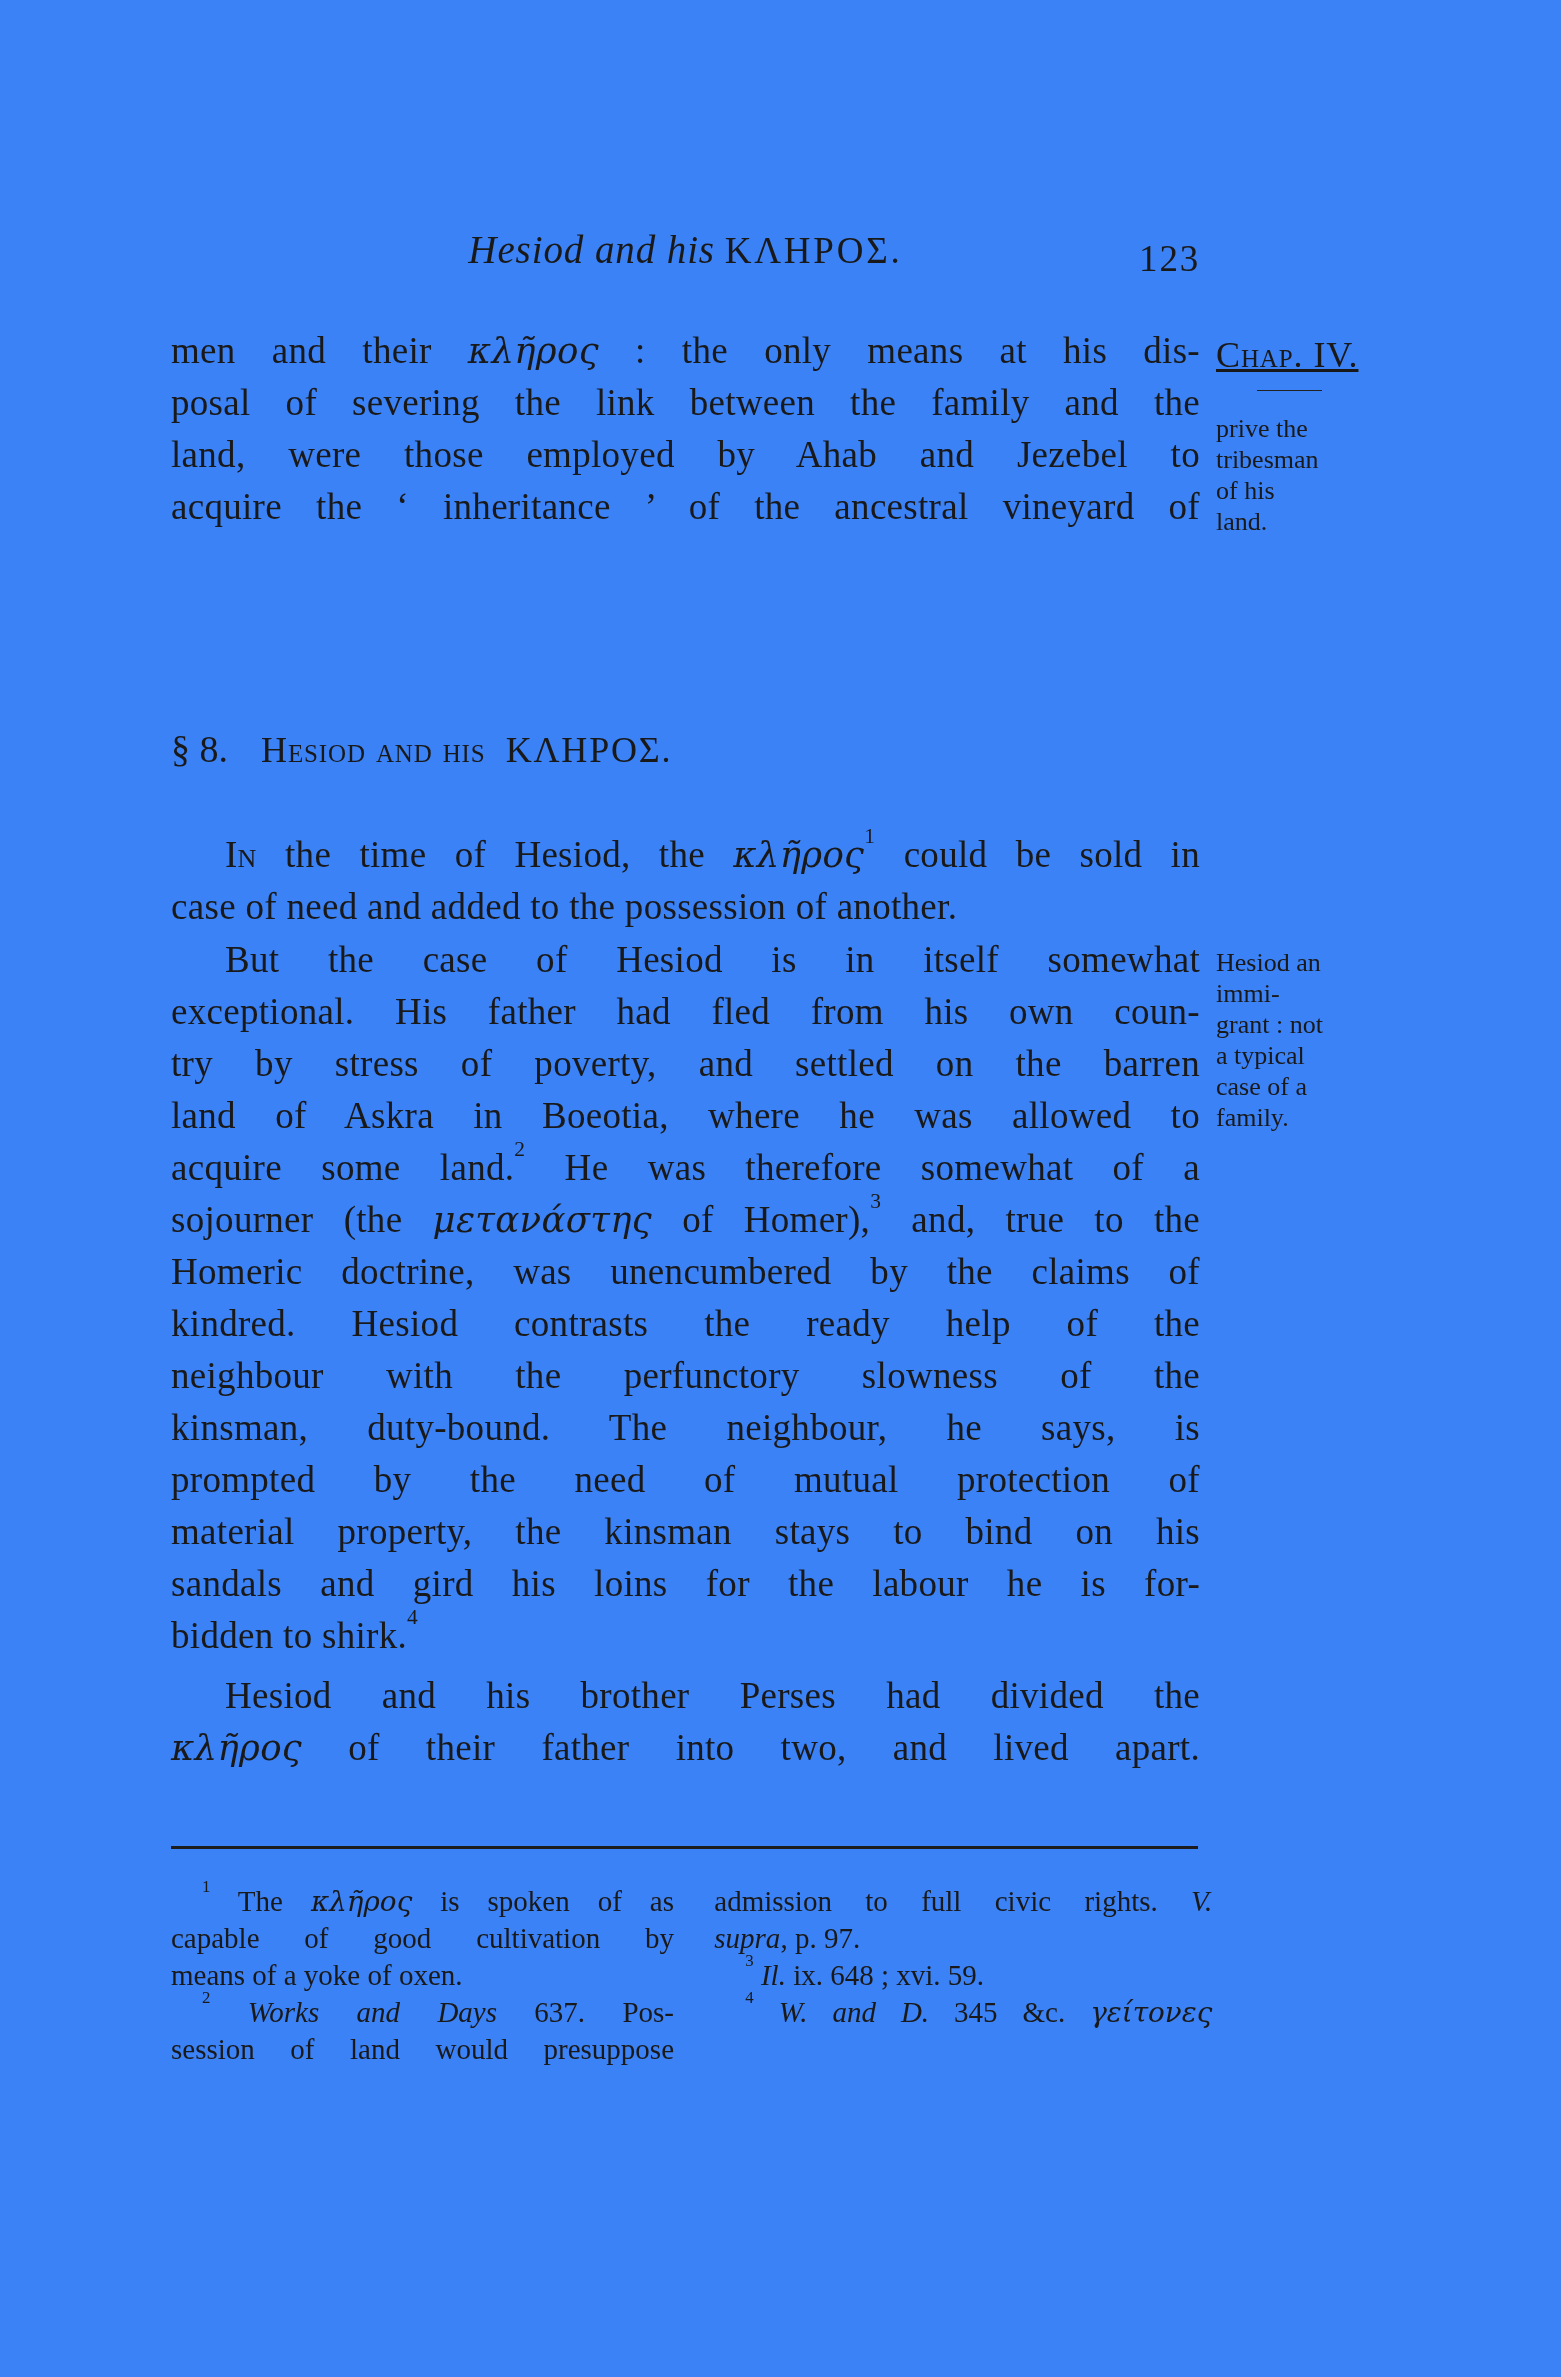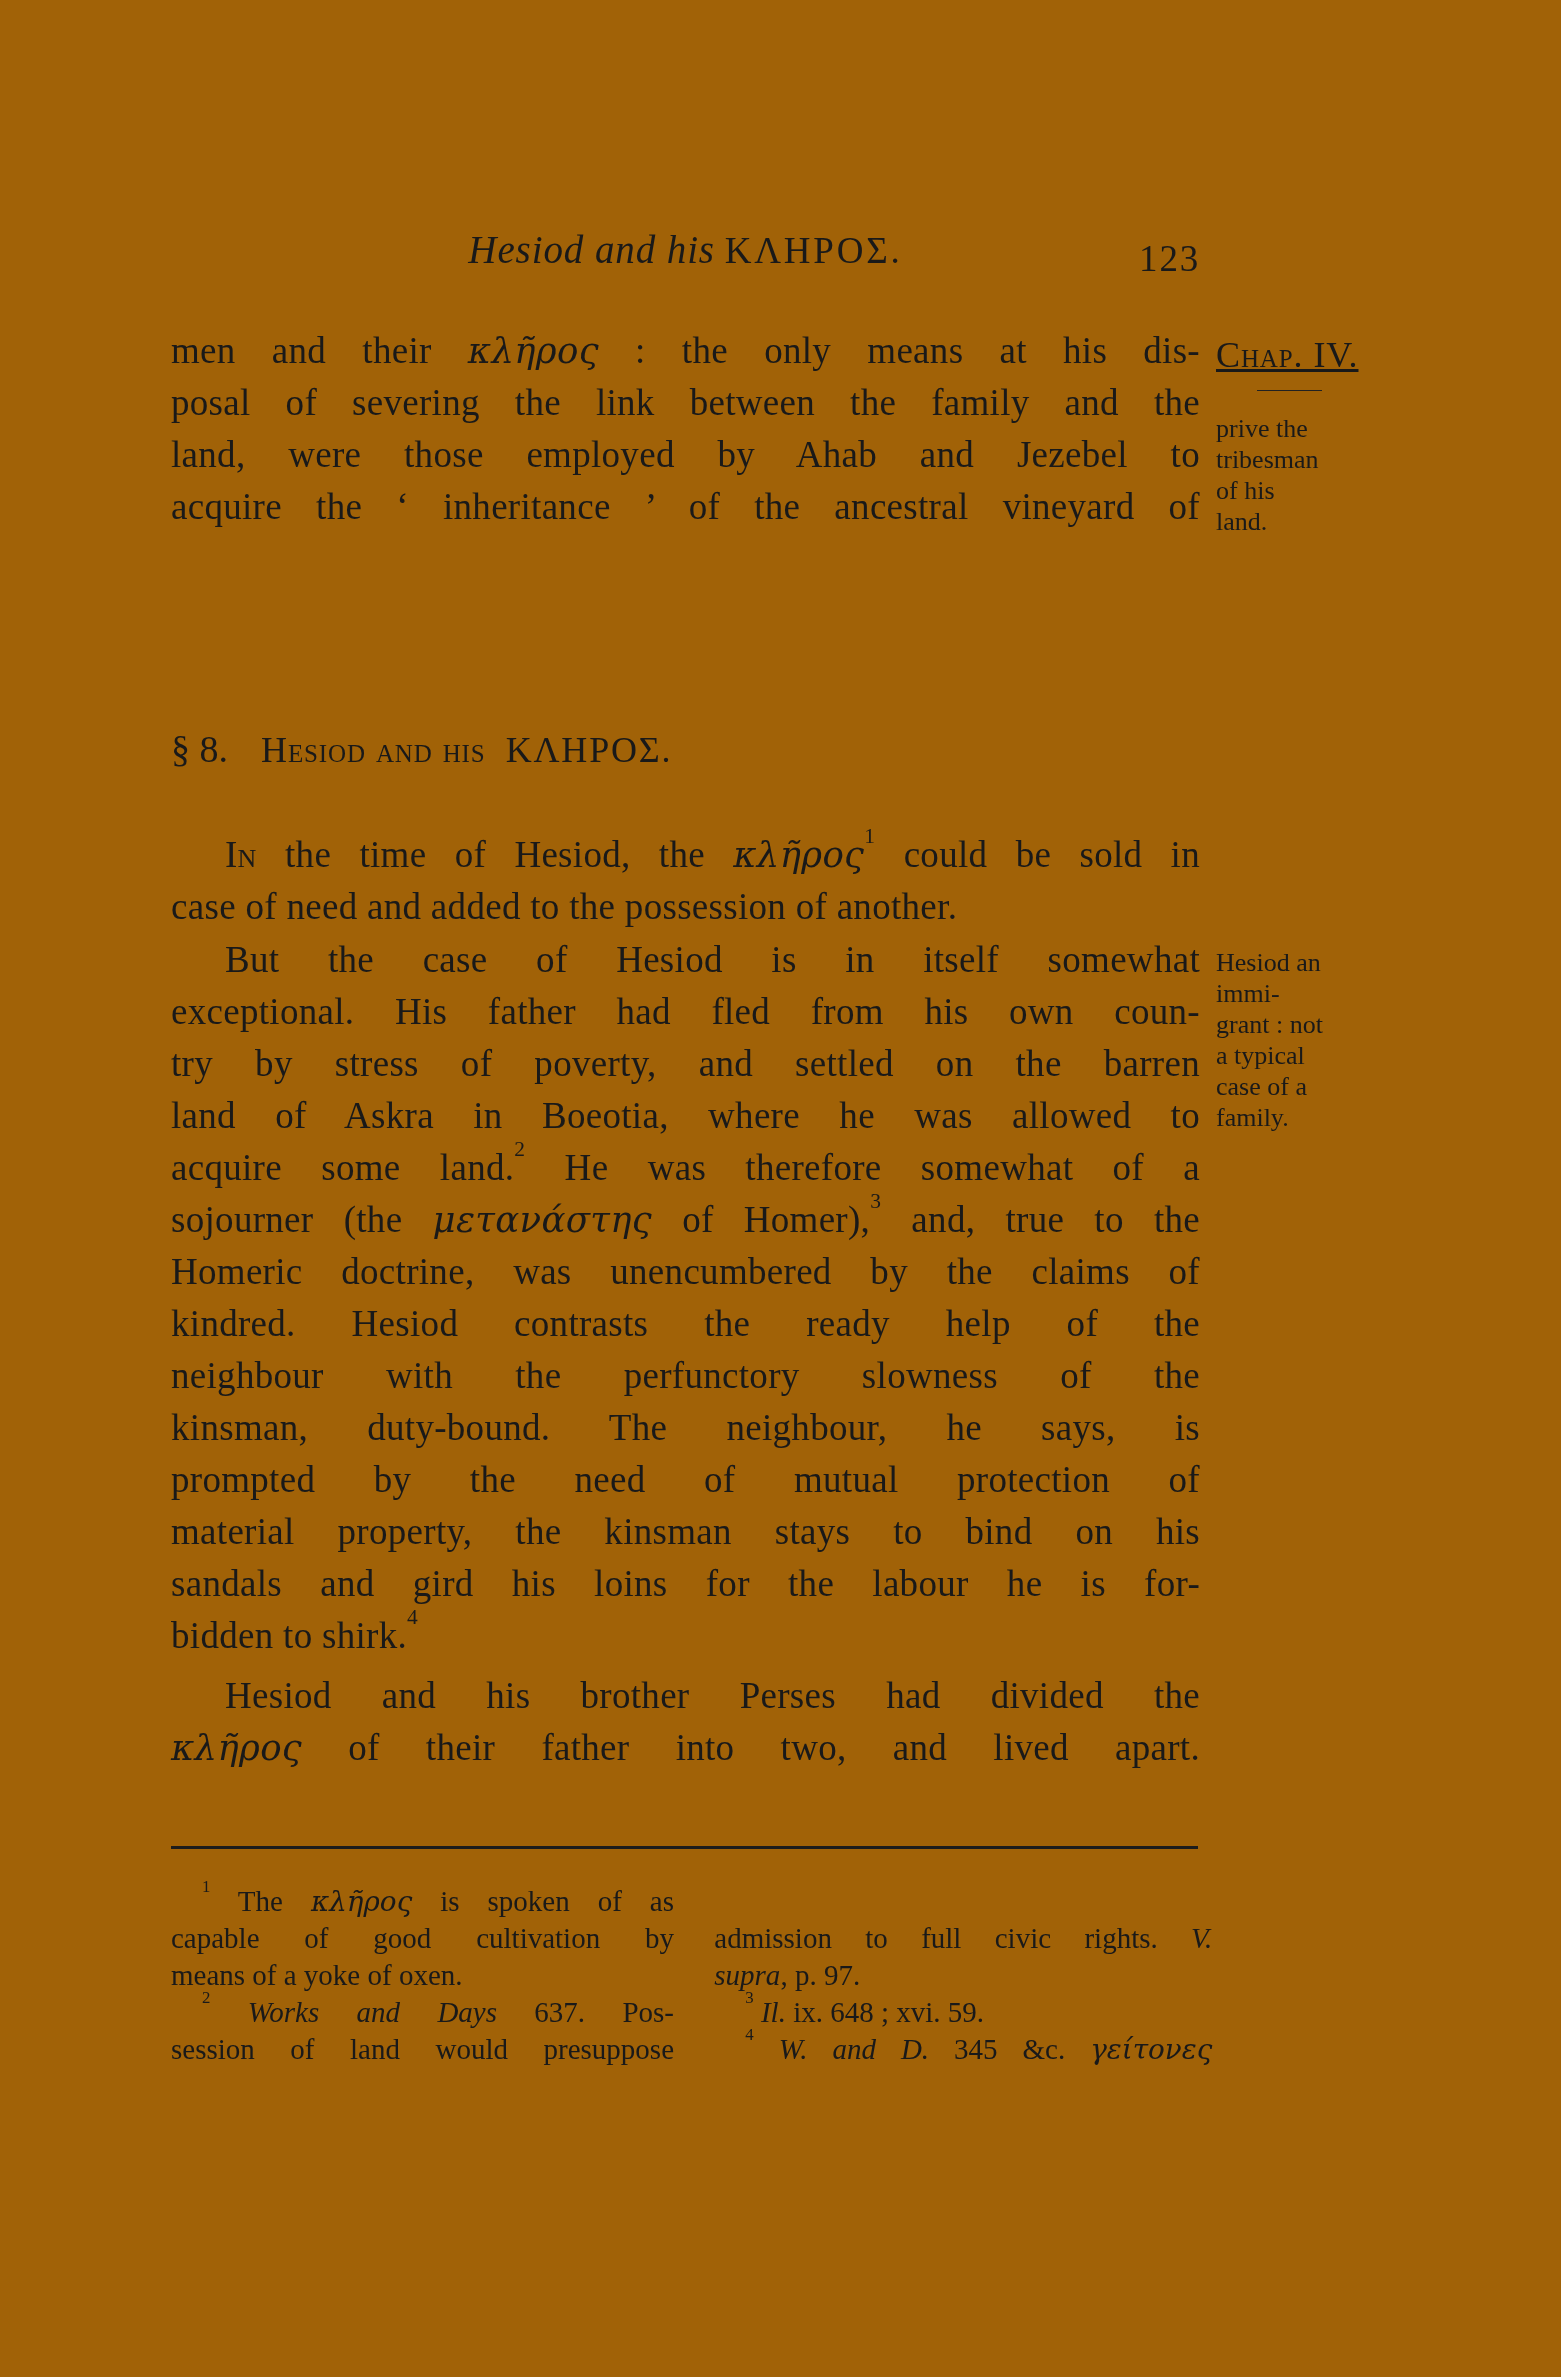--- a/index.html
+++ b/index.html
@@ -1,21 +1,21 @@
 <!DOCTYPE html>
 <html style="font-size:14.8px"><head>
 <meta charset="utf-8">
 <style>
   html, body { margin: 0; padding: 0; background: #ffffff; }
   .page {
     position: relative;
     width: 1562px;
     height: 2377px;
     margin: 0 auto;
-    background: #a16207;
+    background: #3b82f6;
     color: #191919;
     font-family: "Liberation Serif", "DejaVu Serif", serif;
     overflow: hidden;
   }
   
   .running-head {
     position: absolute;
     top: 227px; left: 171px; width: 1029px;
     font-size: 39px; line-height: 46px;
     text-align: center;
@@ -61,21 +61,21 @@
   .margin-note-hesiod  { top: 947px; }
   .chapter-label { font-variant: small-caps; font-size: 36px; letter-spacing: 0.9px; display: block; text-decoration: underline; }
   .chapter-rule { width: 65px; height: 1.8px; background: #222; margin: 18.5px 0 22px 41px; }
   
   .footnote-separator {
     position: absolute; top: 1846px; left: 171px; width: 1027px; height: 2.8px;
     background: #1c1c1c;
   }
   .footnotes {
     position: absolute; top: 1883px; left: 171px; width: 1043px;
-    display: flex; align-items: flex-end;
+    display: flex; align-items: flex-start;
     font-size: 29px; line-height: 37px;
   }
   .fn-col-left  { width: 503px; }
   .fn-divider   { width: 1.8px; background: #1f1f1f; margin-left: 21px; margin-right: 17.5px; }
   .fn-col-right { width: 498px; }
   .footnotes .line.indent { text-indent: 31px; }
 </style>
 </head>
 <body>
 

